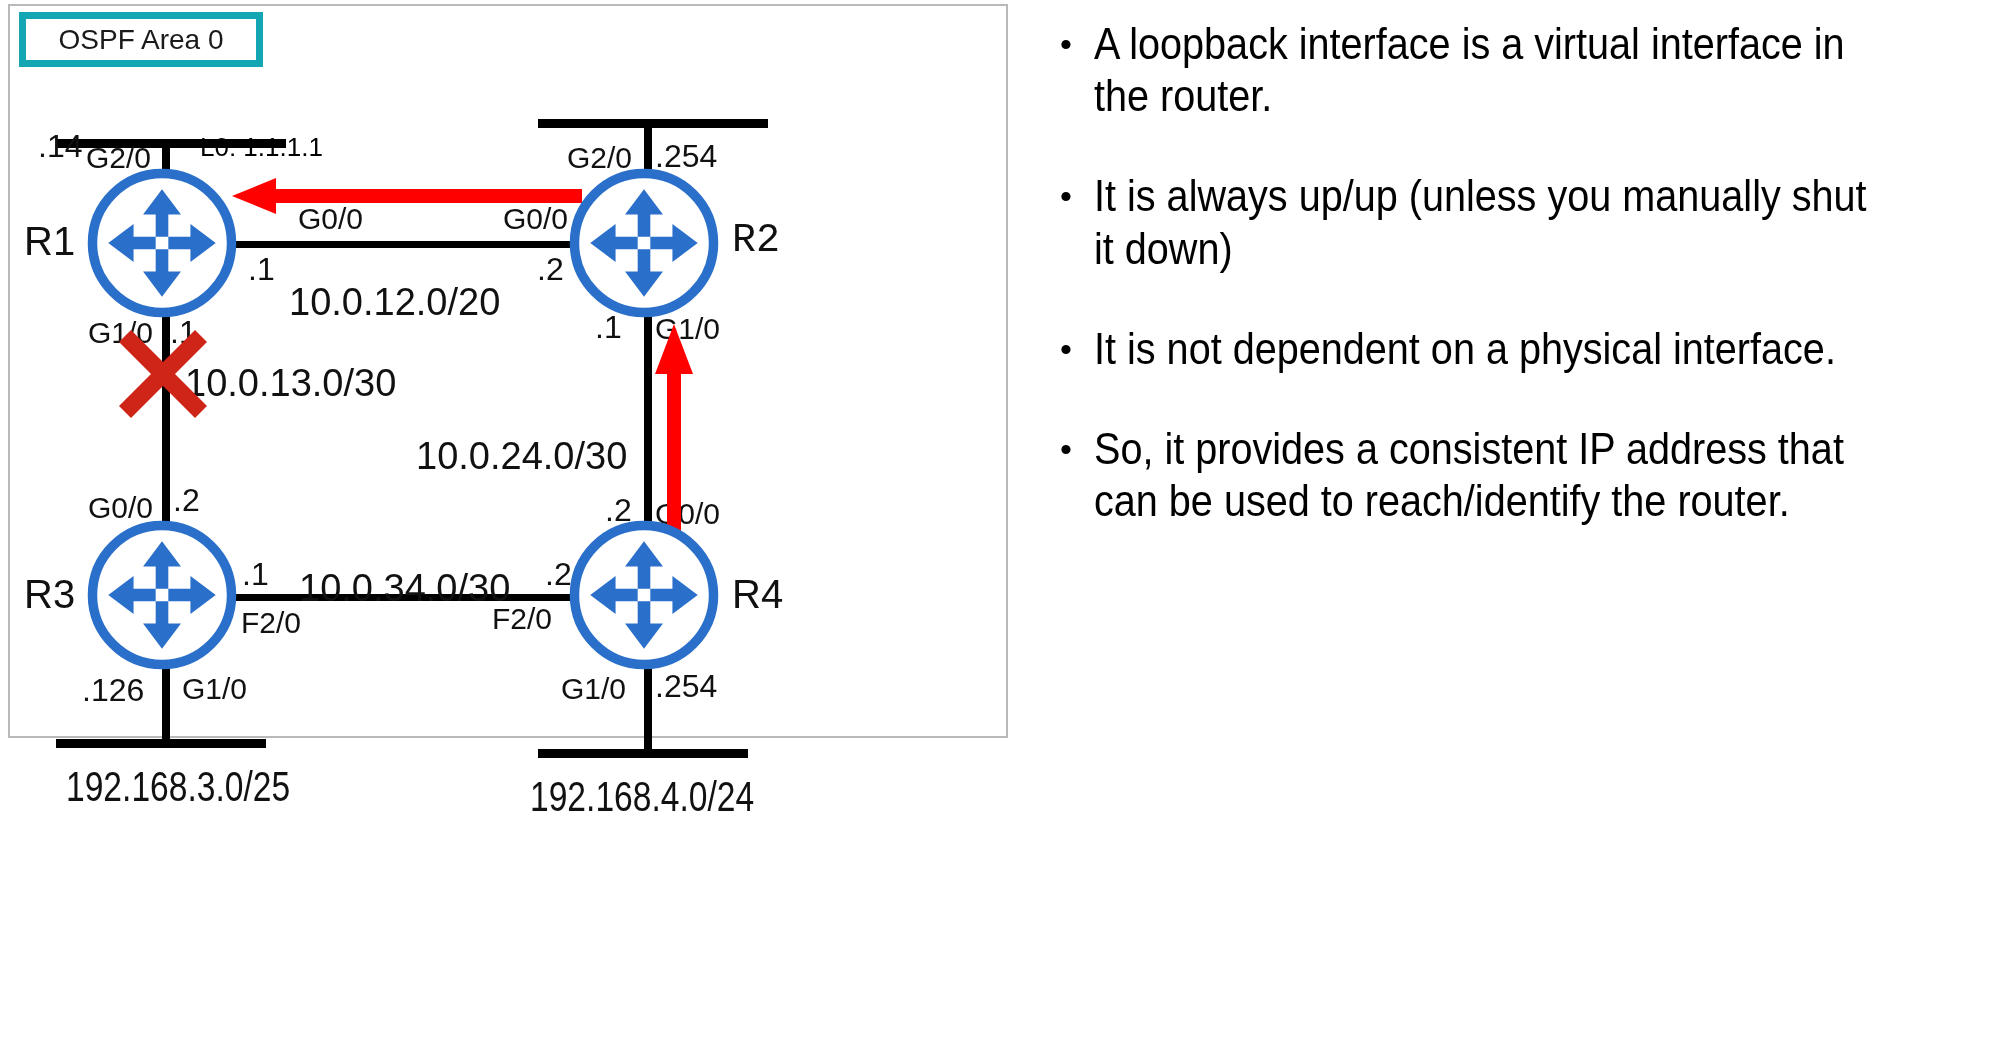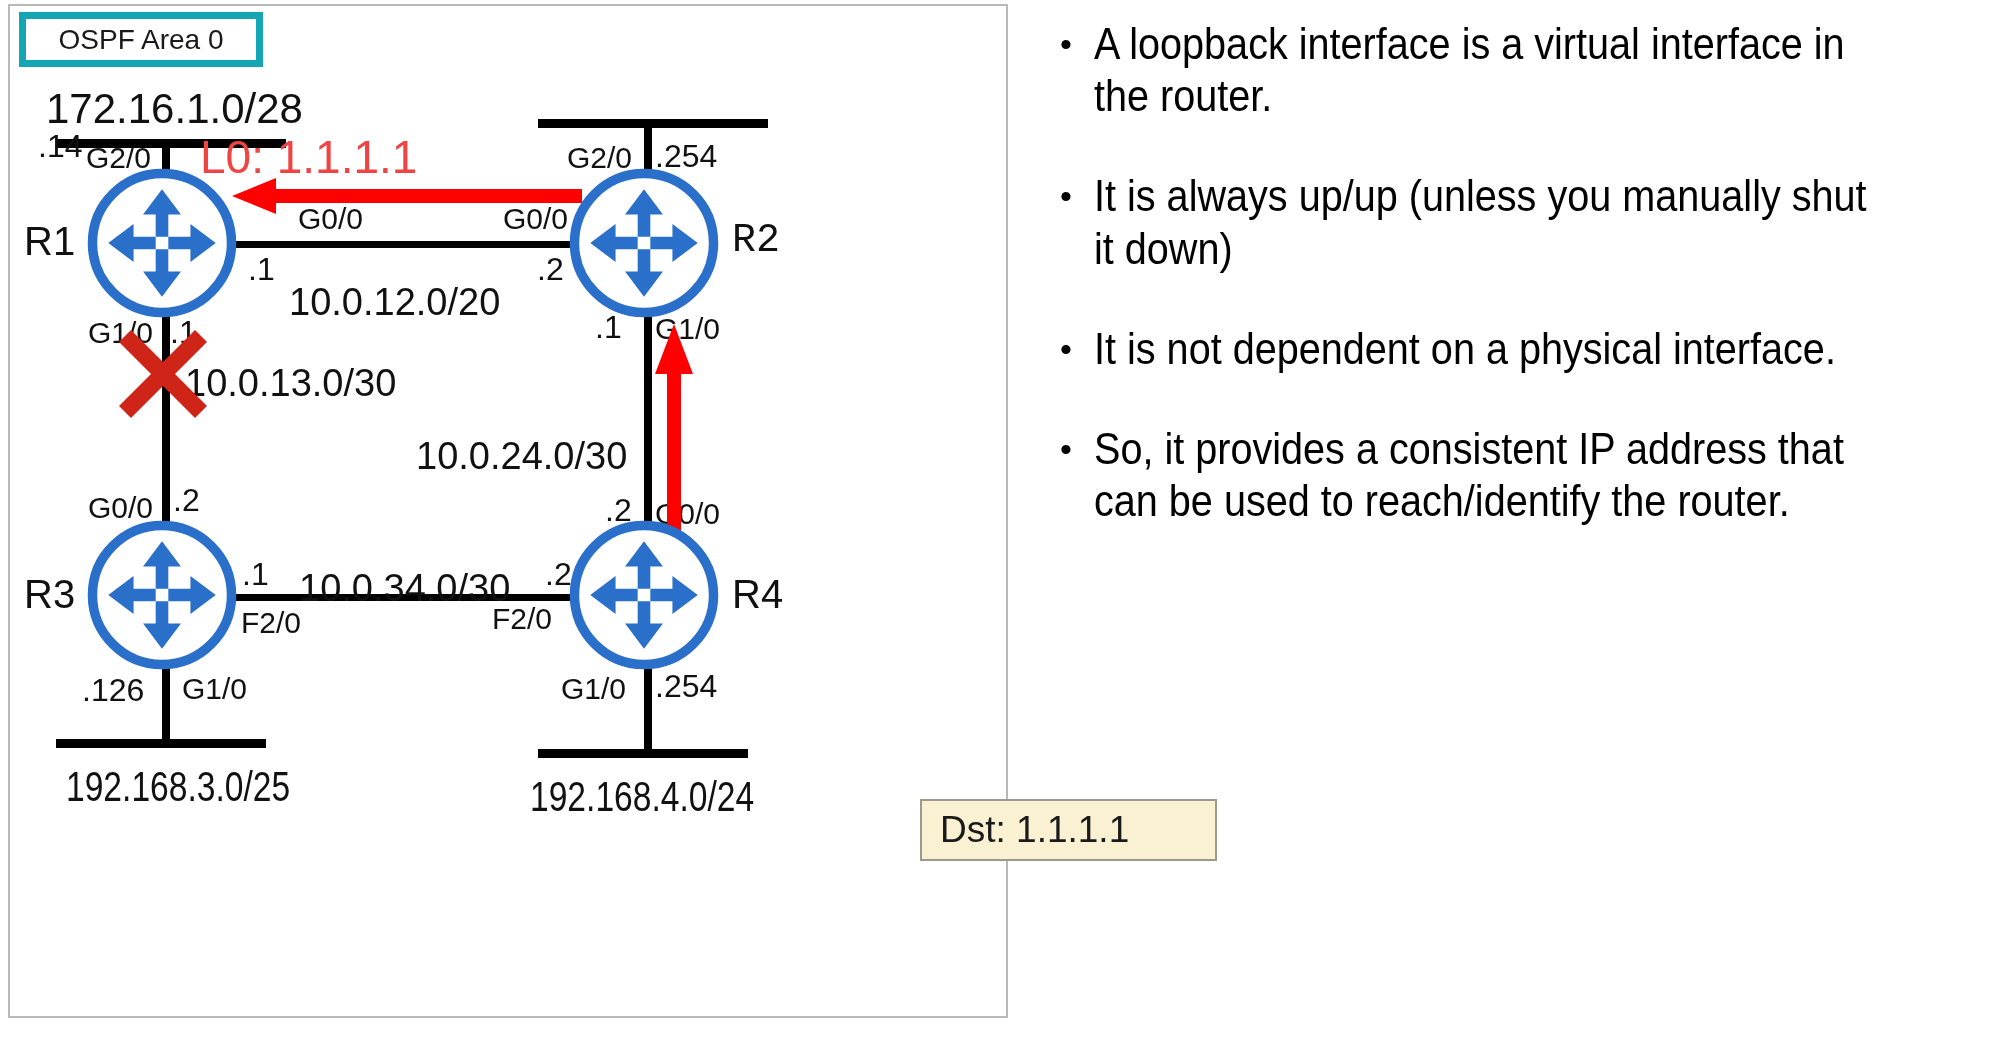--- a/index.html
+++ b/index.html
@@ -14,21 +14,21 @@
     font-family: "Liberation Sans", sans-serif;
     overflow: hidden;
   }
 
   
   #diagram-panel {
     position: absolute;
     left: 8px;
     top: 4px;
     width: 1000px;
-    height: 1014px;
+    height: 734px;
     border: 2px solid #b9b9b9;
     background: #ffffff;
     box-sizing: border-box;
   }
 
   
   #ospf-area-badge {
     position: absolute;
     left: 9px;
     top: 6px;
@@ -71,22 +71,22 @@
   .iface {
     font-size: 30px;
   }
   .octet {
     font-size: 32px;
   }
   .rname {
     font-size: 40px;
   }
   .loopback {
-    font-size: 46px;
-    color: #ef4444;
+    font-size: 26px;
+    color: #000000;
   }
 
   
   .lan-bar {
     position: absolute;
     background: #000000;
     height: 9px;
   }
   
   .wire-h {
@@ -173,21 +173,20 @@
 </style>
 </head>
 <body>
 
 <div id="diagram-panel">
 
   <div id="ospf-area-badge">
     <span>OSPF Area 0</span>
   </div>
 
-  <div class="lbl subnet-top" style="left:36px; top:82px;">172.16.1.0/28</div>
   <div class="lan-bar" style="left:46px; top:133px; width:230px;"></div>
   <div class="wire-v" style="left:152px; top:133px; height:64px;"></div>
   <div class="lbl octet" style="left:28px; top:124px;">.14</div>
   <div class="lbl iface" style="left:76px; top:137px;">G2/0</div>
 
   <div class="lbl loopback" style="left:190px; top:128px;">L0: 1.1.1.1</div>
 
   <div class="lan-bar" style="left:528px; top:113px; width:230px;"></div>
   <div class="wire-v" style="left:634px; top:113px; height:84px;"></div>
   <div class="lbl iface" style="left:557px; top:137px;">G2/0</div>
@@ -290,23 +289,20 @@
     <svg viewBox="0 0 100 100">
       <circle cx="50" cy="50" r="44" fill="#ffffff" stroke="#2a6fc9" stroke-width="6"></circle>
       <path d="M50 16 L62 32 L54 32 L54 46 L46 46 L46 32 L38 32 Z" fill="#2a6fc9"></path>
       <path d="M50 84 L38 68 L46 68 L46 54 L54 54 L54 68 L62 68 Z" fill="#2a6fc9"></path>
       <path d="M16 50 L32 38 L32 46 L46 46 L46 54 L32 54 L32 62 Z" fill="#2a6fc9"></path>
       <path d="M84 50 L68 62 L68 54 L54 54 L54 46 L68 46 L68 38 Z" fill="#2a6fc9"></path>
     </svg>
   </div>
   <div class="lbl rname" style="left:722px; top:568px;">R4</div>
 
-  <div id="dst-callout">
-    <span>Dst: 1.1.1.1</span>
-  </div>
 
 </div>
 
 <div id="bullets-panel">
 
   <div class="bullet-row">
     <div class="bullet-dot">•</div>
     <div class="bullet-text">A loopback interface is a virtual interface in the router.</div>
   </div>
 

